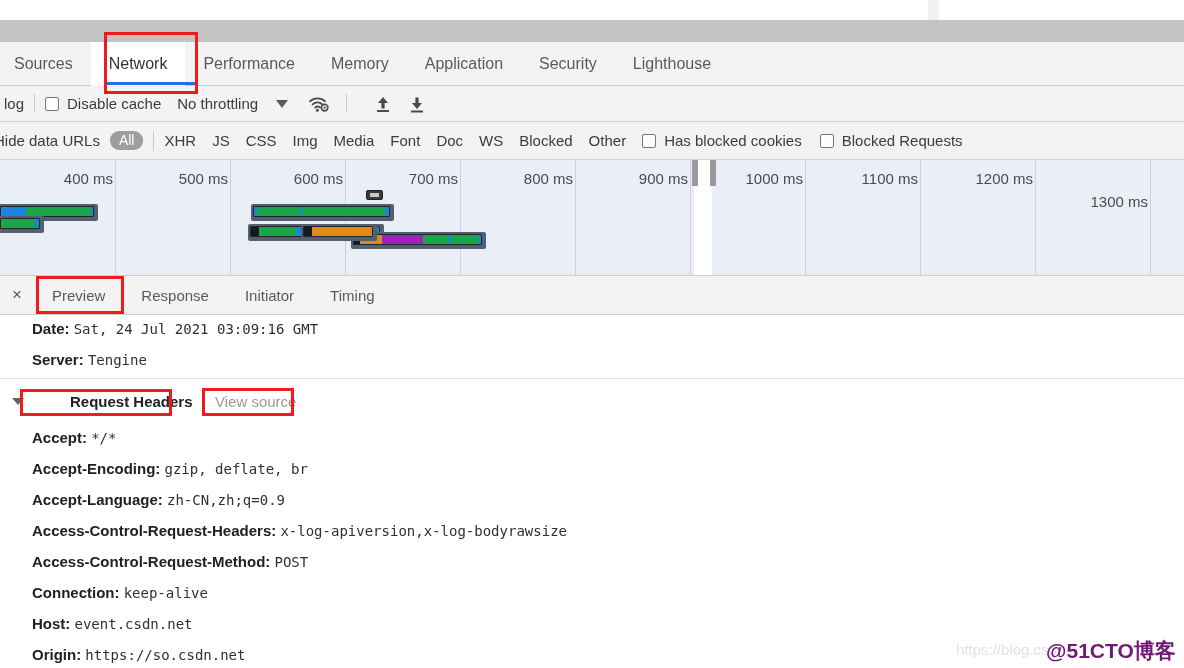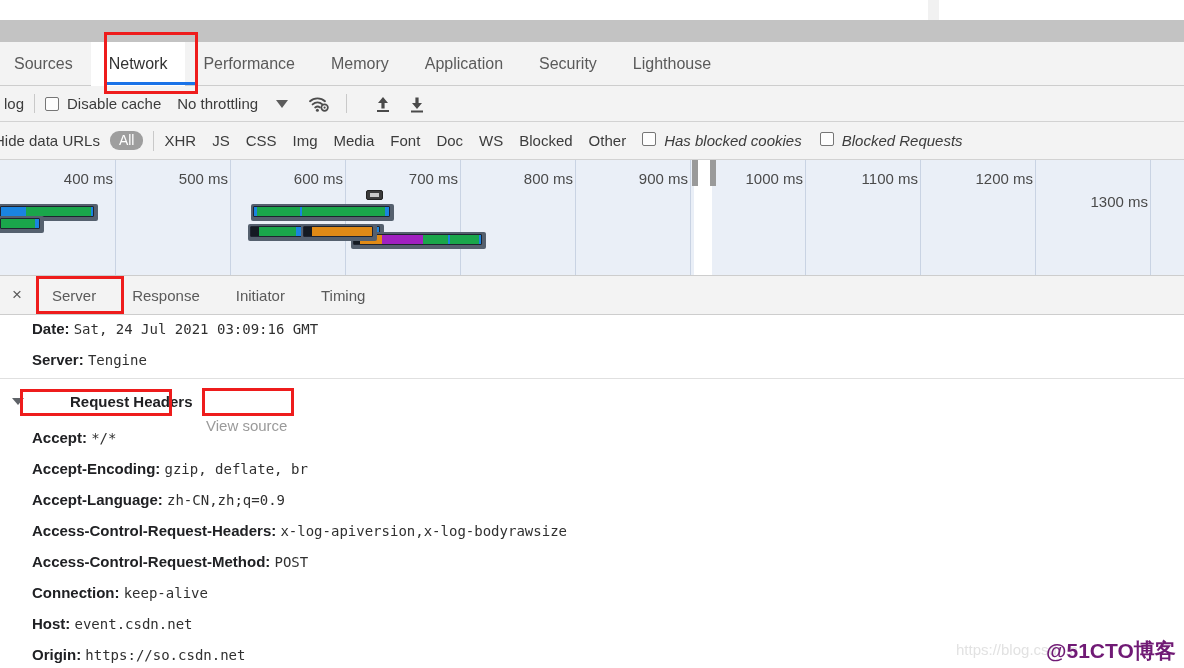--- a/index.html
+++ b/index.html
@@ -60,21 +60,21 @@
     background:#f3f3f3; border-bottom:1px solid #d2d2d2;
     display:flex; align-items:center; font-size:15px; color:#3c3c3c;
   }
   .filterbar .fb-hide { padding-left:0; margin-left:-6px; }
   .pill-all {
     margin-left:10px; background:#9e9e9e; color:#ffffff; border-radius:9px;
     padding:1px 9px 2px 9px; font-size:14px;
   }
   .fb-sep { width:1px; height:20px; background:#c9c9c9; margin:0 10px; }
   .ftype { margin-right:16px; white-space:nowrap; }
-  .fb-cbwrap { display:flex; margin-right:18px;font-style:italic; }
+  .fb-cbwrap { display:flex; align-items:center; margin-right:18px; }
   .fb-cbwrap .cb-label { margin-left:8px; }
 
   
   .waterfall {
     position:absolute; left:0; top:160px; width:1184px; height:115px;
     background:#eaeff7; overflow:hidden;
   }
   .tl-grid { position:absolute; inset:0; }
   .tl-col {
     position:absolute; top:0; height:115px;
@@ -284,38 +284,38 @@
         </div>
       </div>
     <div class="minichip" id="tl-chip" style="left: 366px; top: 30px;"></div>
     <div class="tl-scroll-band"></div>
     <div class="tl-scroll-thumb-l"></div>
     <div class="tl-scroll-thumb-r"></div>
   </div>
 
   <div class="detailbar">
     <span class="close-x">×</span>
-    <span class="dtab">Server</span>
+    <span class="dtab">Preview</span>
     <span class="dtab">Response</span>
     <span class="dtab">Initiator</span>
     <span class="dtab">Timing</span>
   </div>
   <div class="dtab-underline"></div>
 
   <div class="content">
     <div id="resp-rows">
         <div class="hdr-row" style="top: 4px;"><span class="k">Date: </span><span class="v">Sat, 24 Jul 2021 03:09:16 GMT</span></div>
         <div class="hdr-row" style="top: 35px;"><span class="k">Server: </span><span class="v">Tengine</span></div>
       </div>
     <div class="sec-divider" id="sec-div" style="top: 62px;"></div>
     <div class="sec-title" id="sec-title" style="top: 77px;">
       <span class="tri"></span>
       <span>Request Headers</span>
     </div>
-    <div class="view-source" id="view-src" style="left: 206px; top: 77px; margin-top: 24px;">View source</div>
+    <div class="view-source" id="view-src" style="left: 215px; top: 77px;">View source</div>
     <div id="req-rows">
         <div class="hdr-row" style="top: 113px;"><span class="k">Accept: </span><span class="v">*/*</span></div>
         <div class="hdr-row" style="top: 144px;"><span class="k">Accept-Encoding: </span><span class="v">gzip, deflate, br</span></div>
         <div class="hdr-row" style="top: 175px;"><span class="k">Accept-Language: </span><span class="v">zh-CN,zh;q=0.9</span></div>
         <div class="hdr-row" style="top: 206px;"><span class="k">Access-Control-Request-Headers: </span><span class="v">x-log-apiversion,x-log-bodyrawsize</span></div>
         <div class="hdr-row" style="top: 237px;"><span class="k">Access-Control-Request-Method: </span><span class="v">POST</span></div>
         <div class="hdr-row" style="top: 268px;"><span class="k">Connection: </span><span class="v">keep-alive</span></div>
         <div class="hdr-row" style="top: 299px;"><span class="k">Host: </span><span class="v">event.csdn.net</span></div>
         <div class="hdr-row" style="top: 330px;"><span class="k">Origin: </span><span class="v">https://so.csdn.net</span></div>
       </div>

